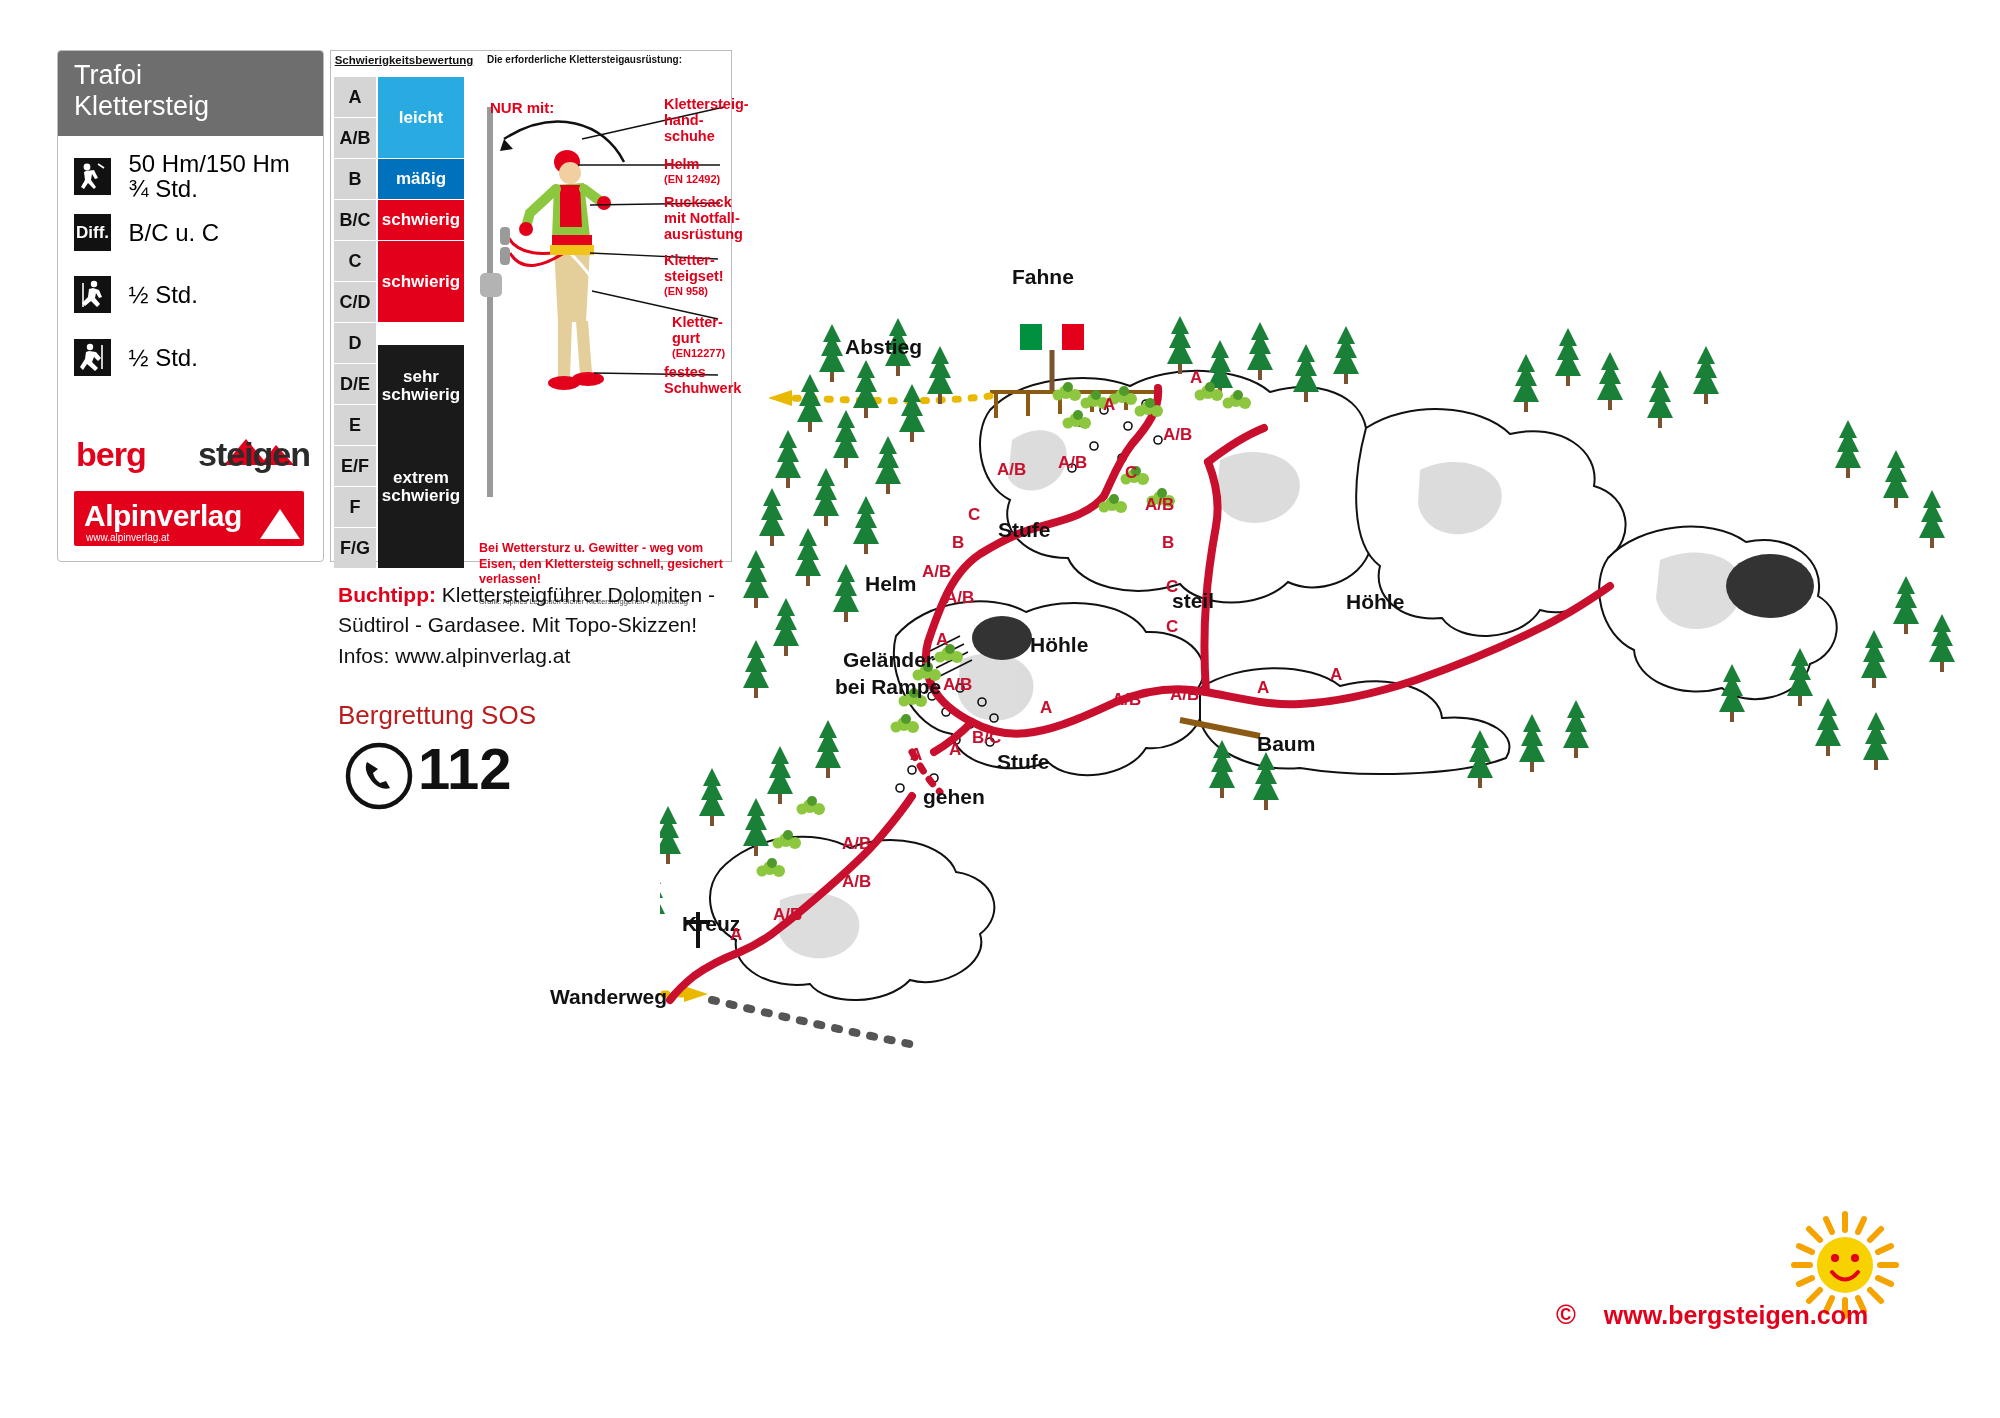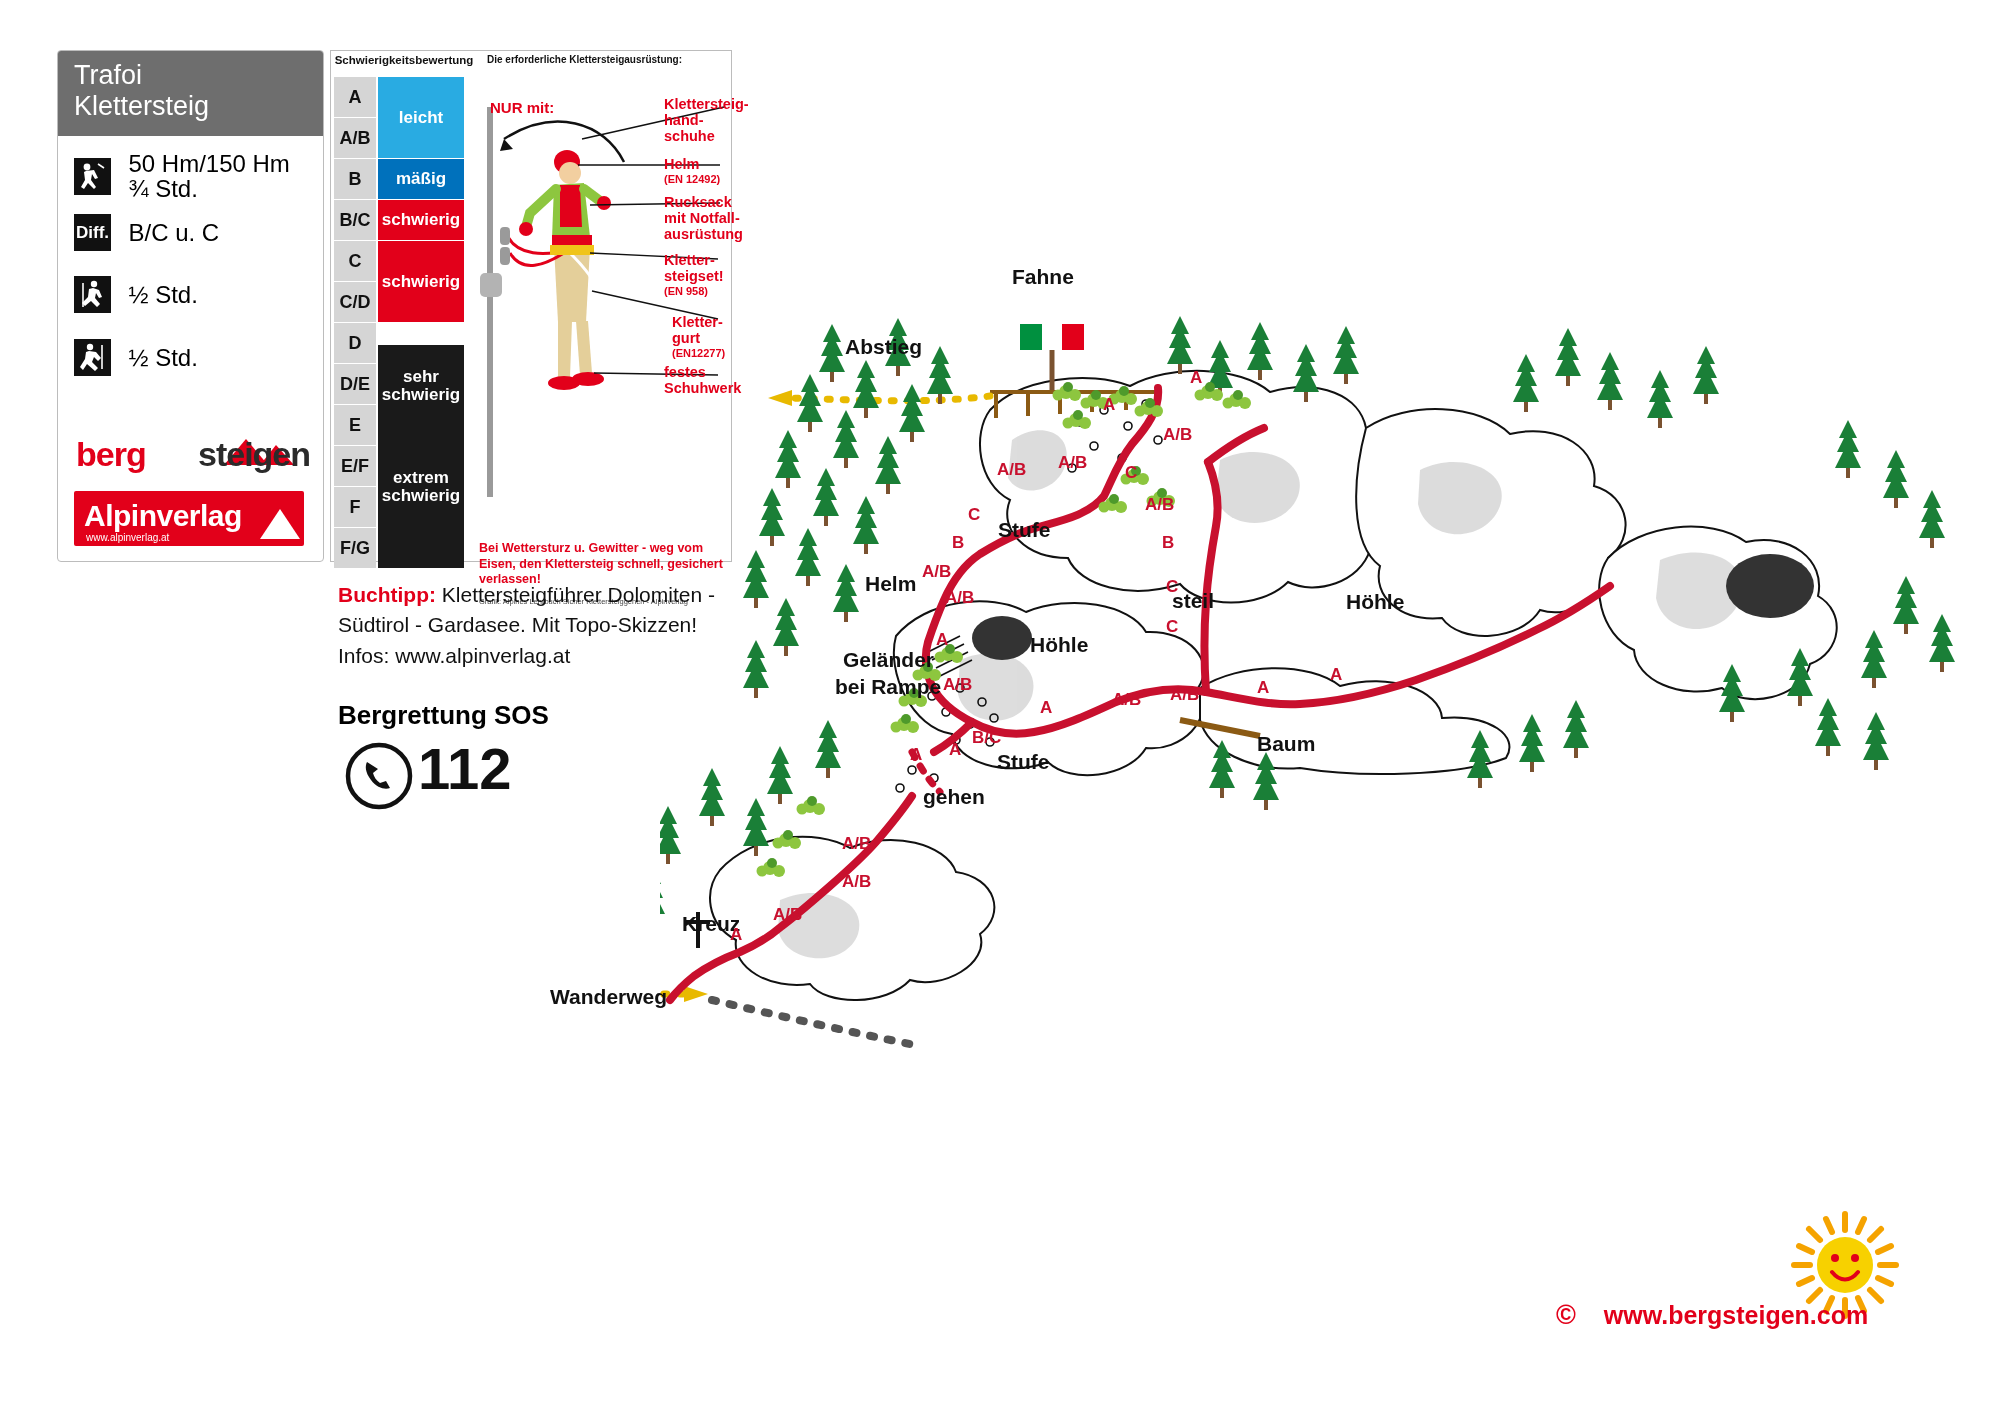--- a/index.html
+++ b/index.html
@@ -50,21 +50,21 @@
   .brand-a1{position:absolute;left:10px;top:8px;font-size:30px;font-weight:bold;color:#ffffff;letter-spacing:-0.5px;}
   .brand-a2{position:absolute;left:12px;top:41px;font-size:10px;color:#ffffff;}
 
   
   #diff-panel{
     left:330px;top:50px;width:400px;height:510px;background:#ffffff;
     border:1px solid #bcbcbc;
   }
   #diff-col-head{
     position:absolute;left:3px;top:3px;width:140px;height:22px;
-    font-size:11.5px;color:#111;text-align:center;font-weight:bold;
+    font-size:11.5px;color:#111;text-align:center;font-weight:bold;text-decoration:underline;
   }
   #equip-col-head{
     position:absolute;left:156px;top:3px;width:248px;height:22px;
     font-size:10px;color:#111;font-weight:bold;
   }
   .grade-cell{
     position:absolute;left:3px;width:42px;height:40px;background:#d5d5d5;
     color:#111;font-size:18px;font-weight:bold;text-align:center;line-height:40px;
     border-bottom:1px solid #ffffff;
   }
@@ -86,21 +86,21 @@
   }
   #graphic-credit{
     position:absolute;left:148px;top:546px;width:246px;color:#444;font-size:7.5px;
   }
 
   
   #booktip{
     left:338px;top:580px;width:420px;font-size:21px;color:#111;line-height:1.45;
   }
   #booktip .hl{color:#e2001a;font-weight:bold;}
-  #sos-title{left:338px;top:700px;font-size:26px;font-weight:bold;color:#000000;}
+  #sos-title{left:338px;top:700px;font-size:26px;font-weight:normal;color:#b91c1c;}
   #sos-number{left:418px;top:735px;font-size:58px;font-weight:bold;color:#111;}
   #sos-phone{left:345px;top:742px;width:68px;height:68px;}
 
   
   #map{left:660px;top:300px;width:1320px;height:1100px;}
   .map-label{
     position:absolute;font-size:21px;font-weight:bold;color:#111;white-space:nowrap;
   }
   .grade-tag{
     position:absolute;font-size:17px;font-weight:bold;color:#c8102e;white-space:nowrap;

